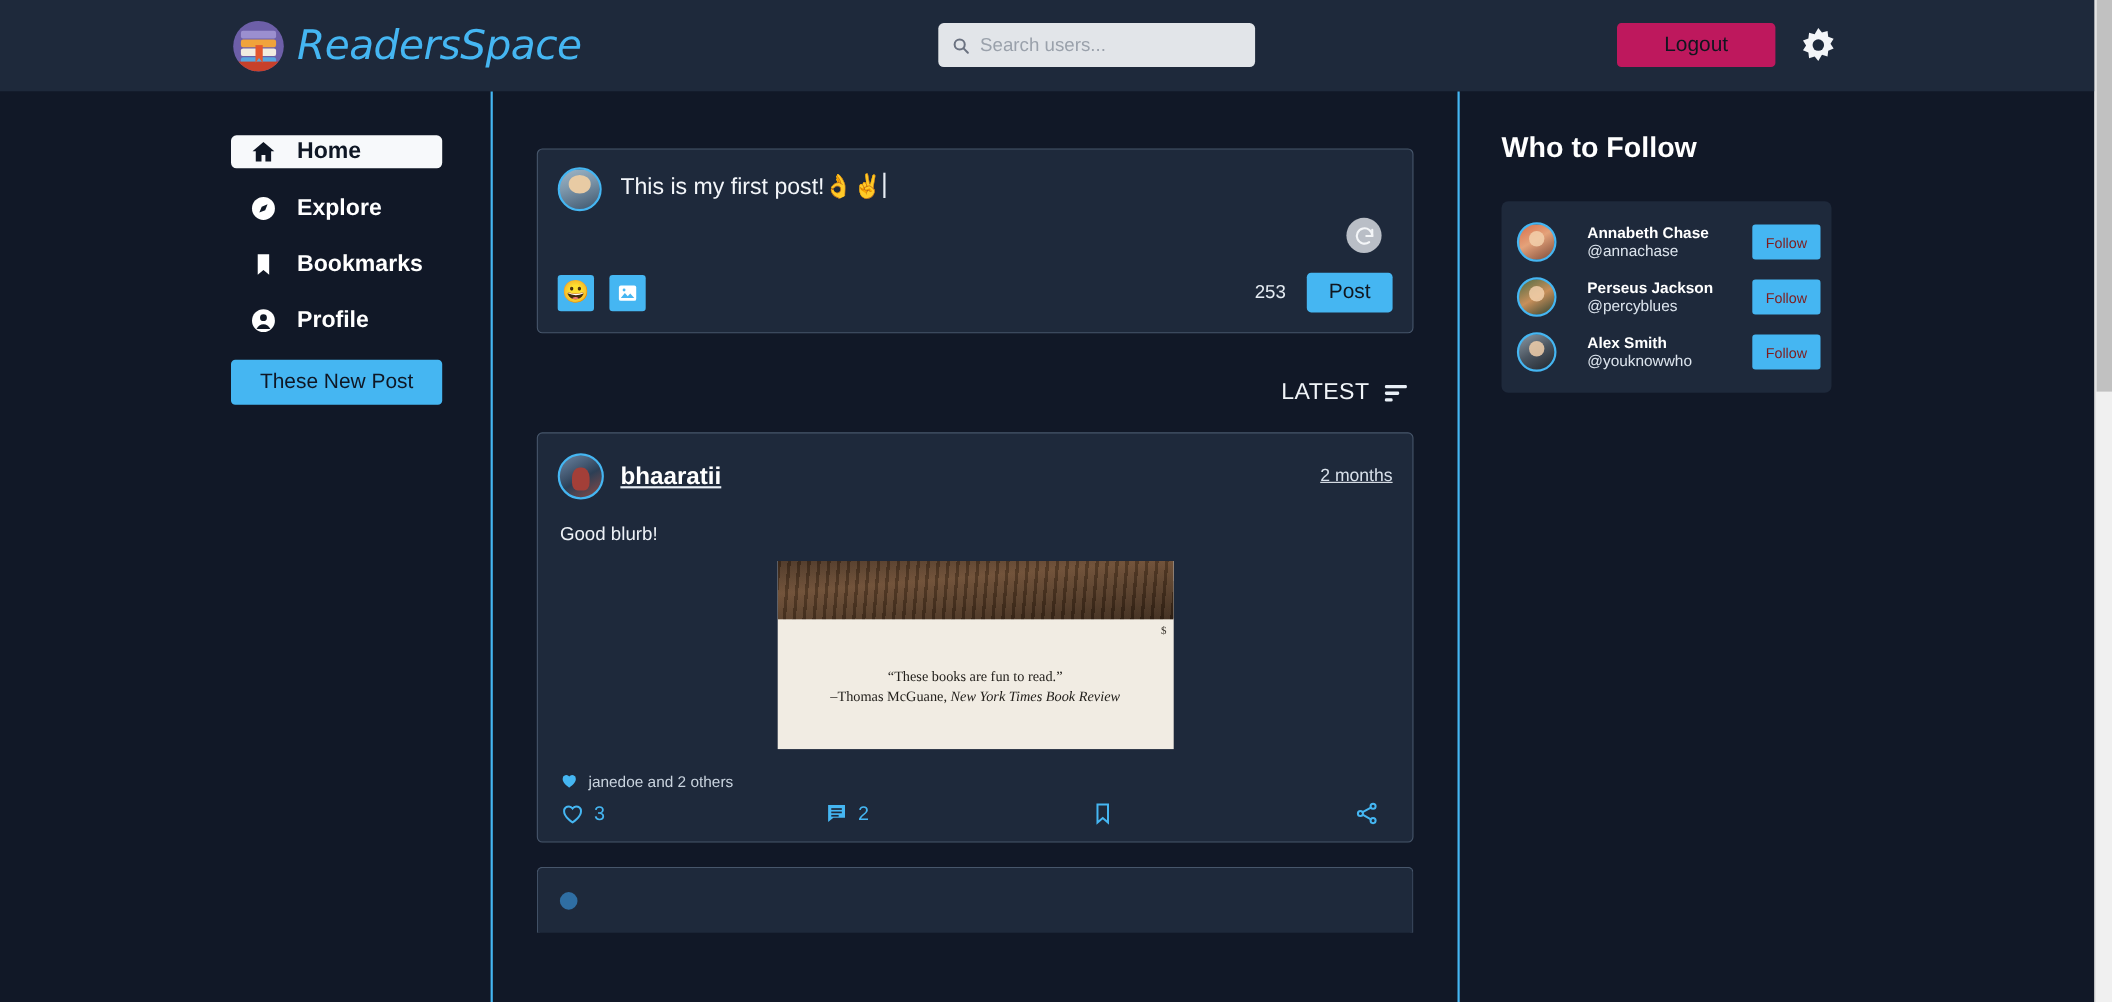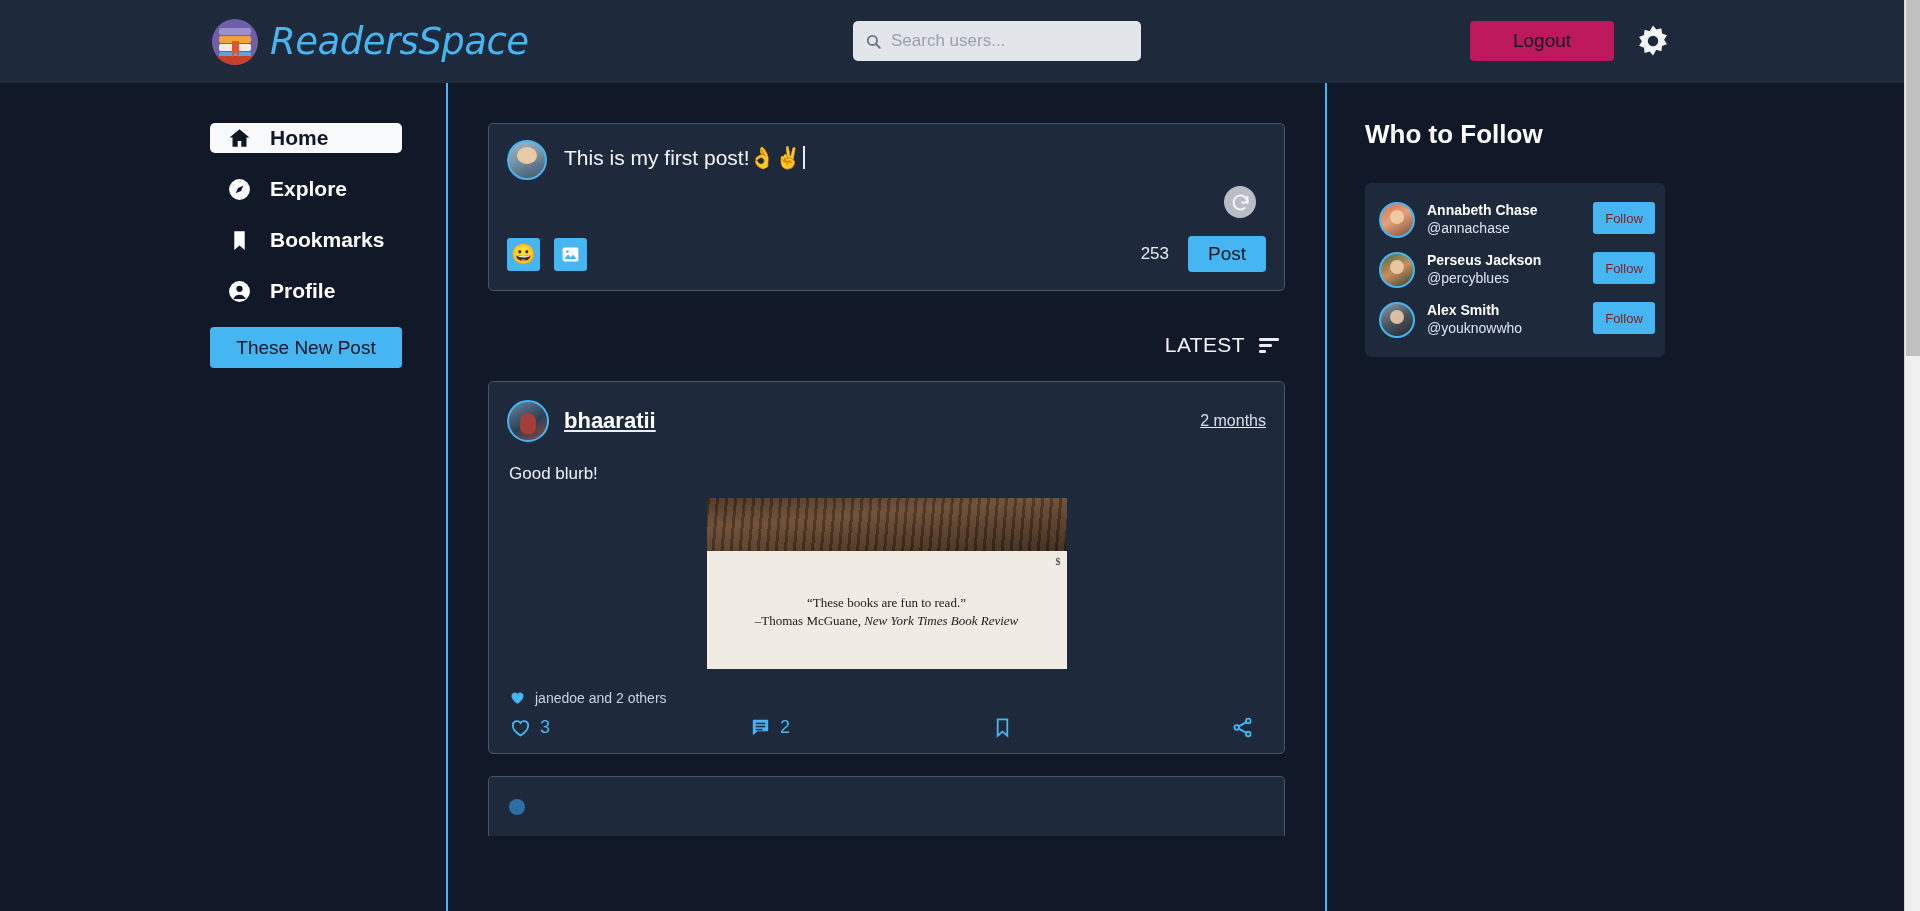--- a/index.html
+++ b/index.html
@@ -151,21 +151,21 @@
     cursor: pointer;
   }
 
   
   .feed {
     position: absolute;
     left: 448px; top: 0;
     width: 877px; height: 828px;
     overflow: hidden;
   }
-  .feed-inner { padding: 40px 40px 0 40px; }
+  .feed-inner { padding: 52px 40px 0 40px; }
 
   .card {
     background: #1e293b;
     border: 1px solid #47566b;
     border-radius: 5px;
   }
 
   
   .compose { padding: 16px 18px 18px 18px; position: relative; }
   .compose-top { display: flex; gap: 17px; align-items: flex-start; }
@@ -328,21 +328,21 @@
   }
   .wtf-title { font-size: 26px; font-weight: bold; color: #ffffff; }
   .wtf-card {
     margin-top: 33px;
     width: 300px;
     background: #1e293b;
     border-radius: 6px;
     padding: 12px 10px 12px 14px;
   }
   .wtf-row {
-    display: flex; align-items: flex-start; gap: 12px;
+    display: flex; align-items: center; gap: 28px;
     padding: 7px 0;
   }
   .wtf-names { display: flex; flex-direction: column; line-height: 1.25; }
   .wtf-name { font-size: 14px; font-weight: bold; color: #ffffff; }
   .wtf-handle { font-size: 14px; color: #dde5ee; }
   .follow-btn {
     margin-left: auto;
     width: 62px; height: 32px;
     background: #45b6f2; color: #7f1d1d;
     border: none; border-radius: 3px;

